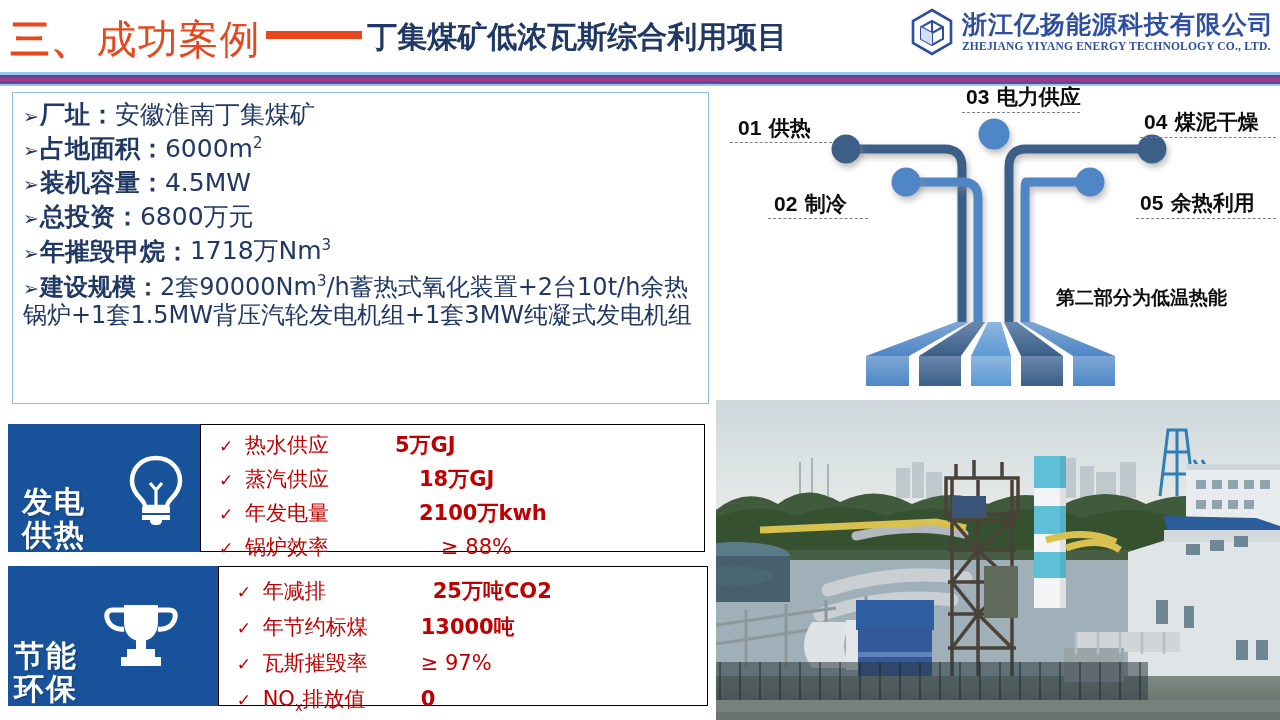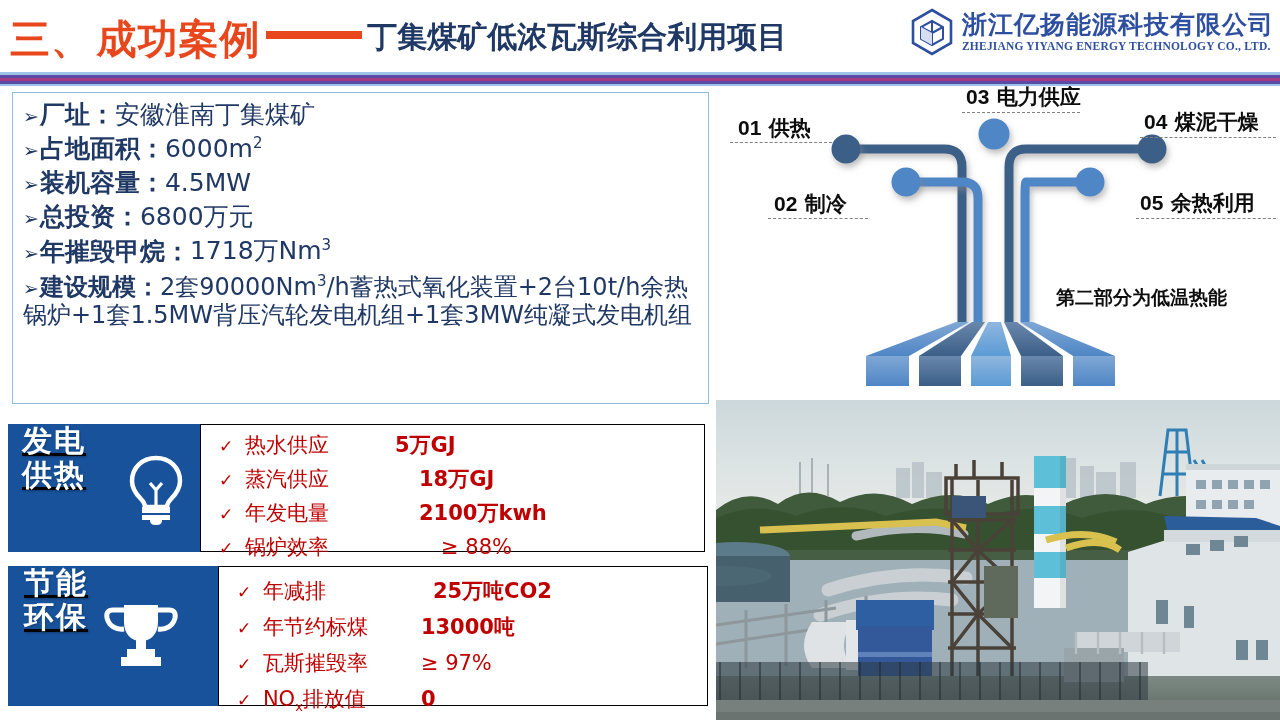--- a/index.html
+++ b/index.html
@@ -9,21 +9,21 @@
     font-family: "Liberation Sans", "DejaVu Sans", sans-serif;
     overflow: hidden;
   }
   #slide { position: relative; width: 1280px; height: 720px; background:#fff; }
 
   
   #header { position:absolute; left:0; top:0; width:1280px; height:72px; }
   #title-block { position:absolute; left:10px; top:12px; white-space:nowrap; }
   .t-num   { font-size:40px; font-weight:bold; color:#E8471E; letter-spacing:1px;
              font-family:"DejaVu Sans","Liberation Sans",sans-serif; }
-  .t-main  { font-size:40px; font-weight:bold; color:#E8471E; letter-spacing:1px;
+  .t-main  { font-size:40px; font-weight:normal; color:#E8471E; letter-spacing:1px;
              font-family:"DejaVu Sans","Liberation Sans",sans-serif; }
   .t-dash  { display:inline-block; width:96px; height:8px; background:#E8471E;
              vertical-align:14px; margin:0 1px 0 1px; }
   .t-sub   { font-size:30px; font-weight:bold; color:#1F3864; letter-spacing:0px;
              font-family:"DejaVu Sans","Liberation Sans",sans-serif; vertical-align:6px;}
 
   
   #logo-block { position:absolute; right:6px; top:8px; display:flex; align-items:center; gap:8px; }
   #logo-mark { width:44px; height:48px; }
   #logo-text { line-height:1.05; }
@@ -53,22 +53,22 @@
           font-family:"DejaVu Sans","Liberation Sans",sans-serif; }
   .val sup { font-size:15px; }
   .info-wrap { font-size:24px; color:#1F3864; line-height:1.18; white-space:normal;
                font-family:"DejaVu Sans","Liberation Sans",sans-serif; }
   .info-wrap .lbl { font-size:24px; }
   .info-wrap sup { font-size:15px; }
   #scale-cont { margin-top:2px; }
 
   
   .panel { position:absolute; display:flex; }
-  .panel-tag { background:#17529B; display:flex; align-items:flex-start; justify-content:flex-start;
-               position:relative;text-decoration:underline; }
+  .panel-tag { background:#17529B; display:flex; align-items:flex-end; justify-content:flex-start;
+               position:relative; }
   .tag-text { color:#ffffff; font-size:30px; font-weight:bold; line-height:1.12;
               letter-spacing:2px; font-family:"DejaVu Sans","Liberation Sans",sans-serif;
               text-shadow:1px 1px 2px rgba(0,0,0,.25); z-index:2; }
   .tag-icon { position:absolute; z-index:1; }
   .panel-body { background:#ffffff; border:1.5px solid #000; position:relative; }
   .row { display:flex; align-items:baseline; color:#C00000; line-height:1;
          font-family:"DejaVu Sans","Liberation Sans",sans-serif; }
   .chk { color:#C00000; font-size:17px; width:26px; flex:none; font-weight:bold; }
   .rname { font-size:21px; color:#C00000; width:150px; flex:none; }
   .rval  { font-size:21px; color:#C00000; font-weight:bold; }
@@ -197,21 +197,21 @@
       </div>
       <div class="row">
         <span class="chk">✓</span>
         <span class="rname">锅炉效率</span>
         <span class="rval thin" style="margin-left:46px;">≥ 88%</span>
       </div>
     </div>
   </div>
 
   <div class="panel" style="left:8px; top:566px; width:700px; height:140px;">
-    <div class="panel-tag" style="width:216px; height:140px; padding-left:16px;">
+    <div class="panel-tag" style="width:216px; height:140px; padding-left:6px;">
       <span class="tag-text">
         <div>节能</div>
         <div>环保</div>
       </span>
       <span class="tag-icon" style="left:92px; top:36px;">
         <svg width="82" height="66" viewBox="0 0 82 66">
           <path d="M24,3 L58,3 L58,20 C58,32 51,39 41,39 C31,39 24,32 24,20 Z" fill="#ffffff"></path>
           <path d="M24,8 L13,8 C8,8 6,11 7,16 C9,24 16,28 24,27" fill="none" stroke="#ffffff" stroke-width="5"></path>
           <path d="M58,8 L69,8 C74,8 76,11 75,16 C73,24 66,28 58,27" fill="none" stroke="#ffffff" stroke-width="5"></path>
           <rect x="36" y="37" width="10" height="12" fill="#ffffff"></rect>

